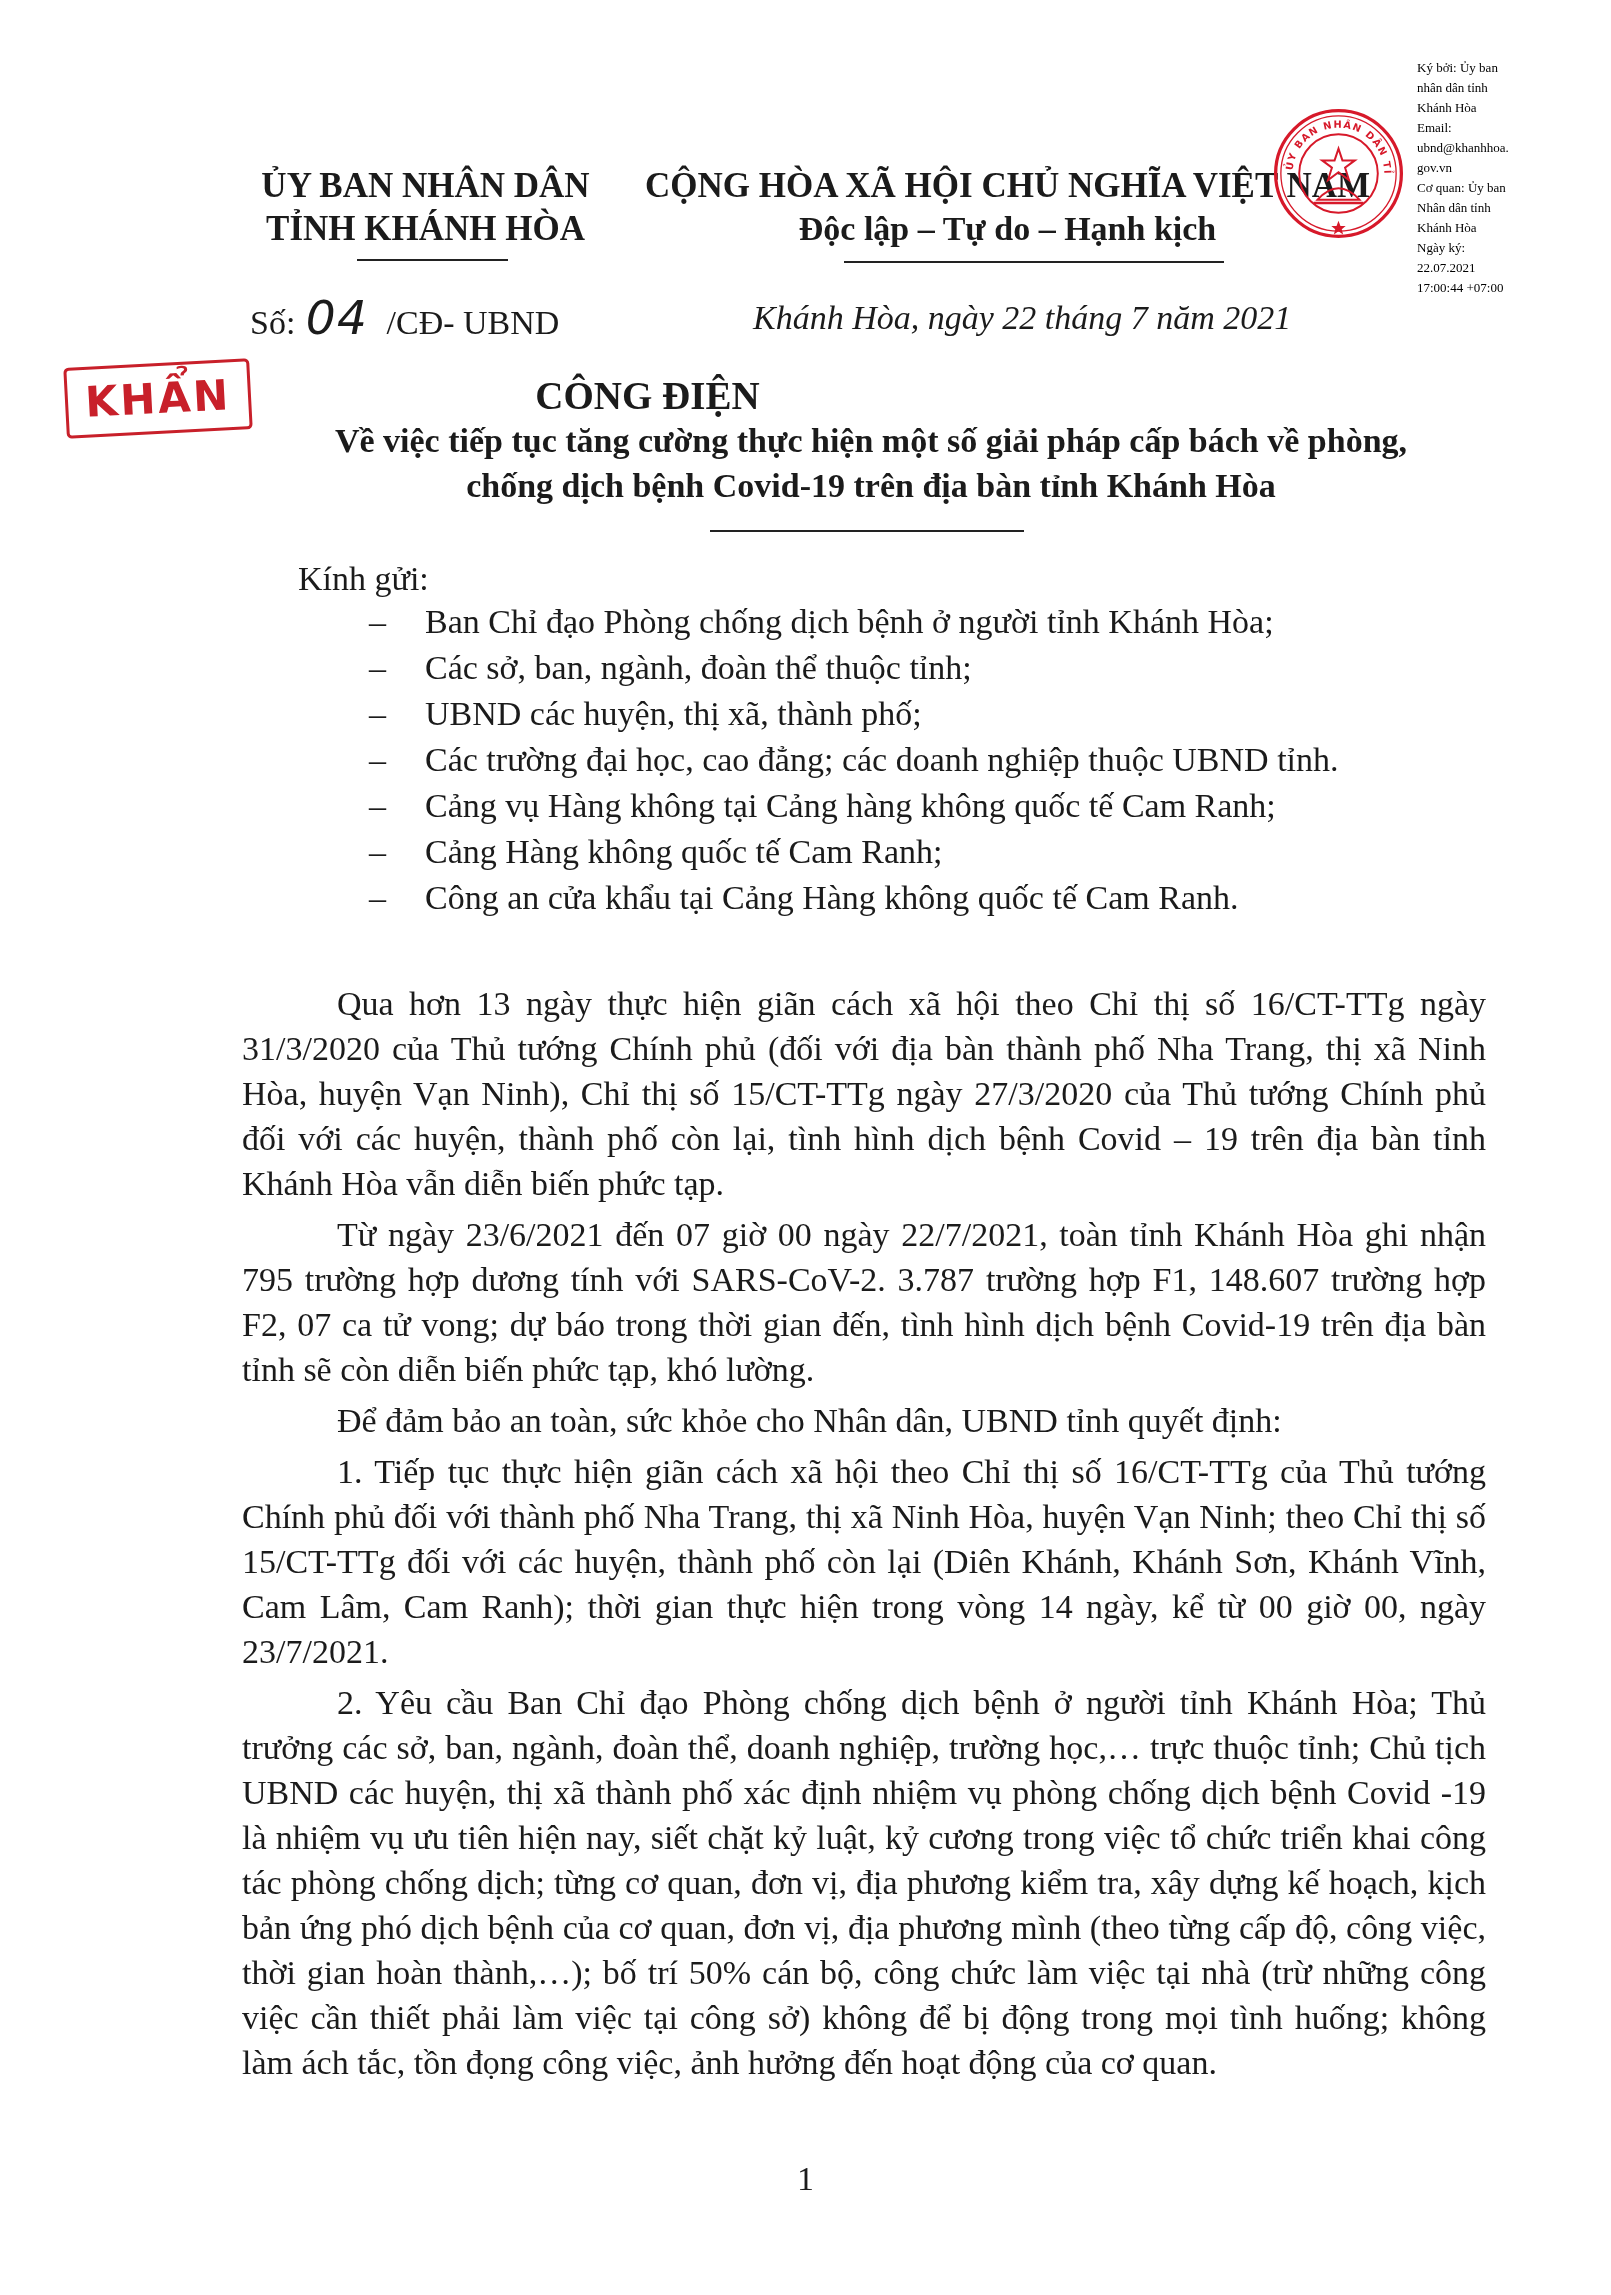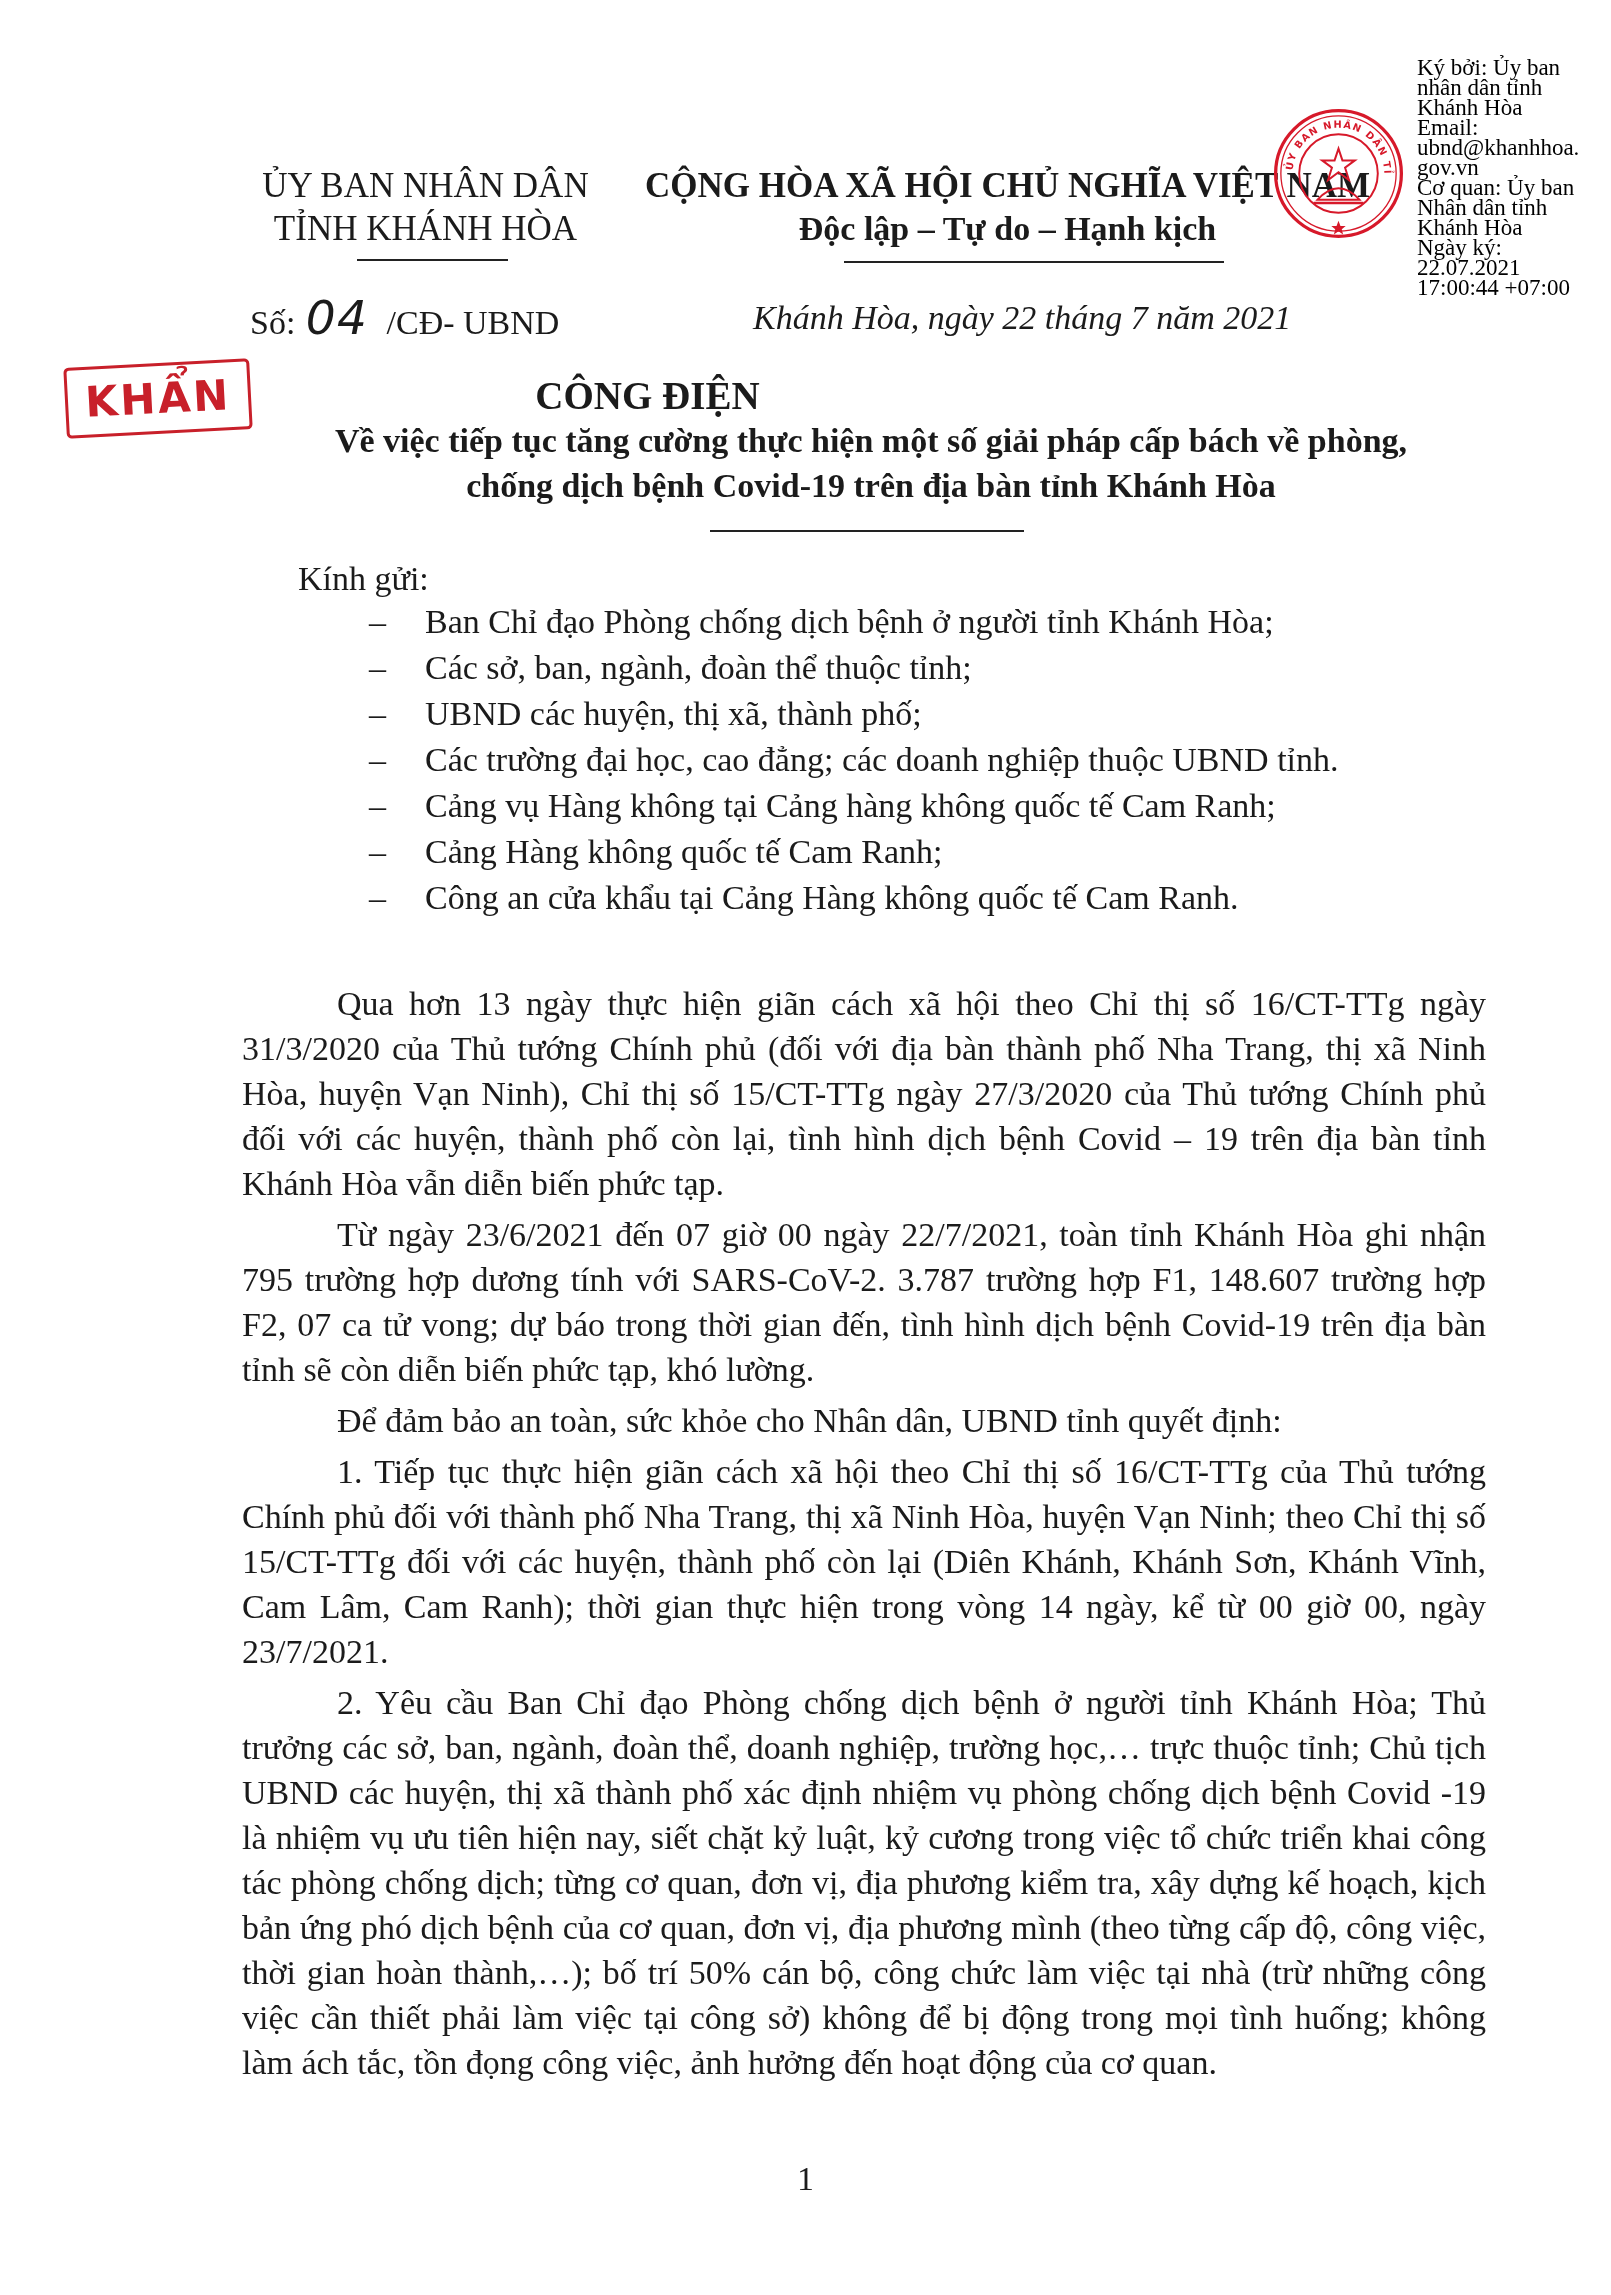--- a/index.html
+++ b/index.html
@@ -3,32 +3,32 @@
 <meta charset="utf-8">
 <style>
   html, body { margin: 0; padding: 0; background: #ffffff; }
   body {
     width: 1611px; height: 2295px; position: relative; overflow: hidden;
     font-family: "Liberation Serif", "DejaVu Serif", serif; color: #1b1b1b;
   }
   .abs { position: absolute; }
 
   
-  .org { left: 242px; top: 164px; width: 367px; font-size: 35px; line-height: 43px; font-weight: normal; text-align: center; }
+  .org { left: 242px; top: 164px; width: 367px; font-size: 35px; line-height: 43px; font-weight: bold; text-align: center; }
   .org-rule { left: 357px; top: 259px; width: 151px; height: 2px; background: #222; }
   .nation { left: 641px; top: 164px; width: 733px; font-size: 35px; line-height: 43px; font-weight: bold; text-align: center; }
   .nation .motto { font-size: 34px; }
   .nation-rule { left: 844px; top: 261px; width: 380px; height: 2px; background: #222; }
 
   .docno { left: 250px; top: 295px; font-size: 34px; line-height: 46px; }
   .docno .hand { font-family: "DejaVu Sans", sans-serif; font-style: italic; font-weight: 300; font-size: 47px; padding: 0 18.3px 0 10.5px; letter-spacing: 1.3px; }
   .place-date { left: 753px; top: 295px; font-size: 34px; line-height: 46px; font-style: italic; }
 
   
-  .sig { left: 1417px; top: 58px; width: 190px; font-family: "Liberation Serif", serif; font-size: 23px; line-height: 20px; color: #000; }
+  .sig { left: 1417px; top: 58px; width: 190px; font-family: "Liberation Serif", serif; font-size: 13px; line-height: 20px; color: #000; }
 
   
   .seal { left: 1273px; top: 108px; width: 131px; height: 131px; }
 
   
   .stamp { left: 65px; top: 363px; width: 180px; height: 65px; border: 3.3px solid #c8202a; border-radius: 5.2px; transform: rotate(-3deg);
     color: #c8202a; font-family: "DejaVu Sans", sans-serif; font-weight: bold; font-size: 42px; line-height: 65px; text-align: center; letter-spacing: 2.6px; }
 
   
   .title { left: 0; width: 1295px; top: 370px; font-size: 39px; font-weight: bold; text-align: center; line-height: 52px; }

